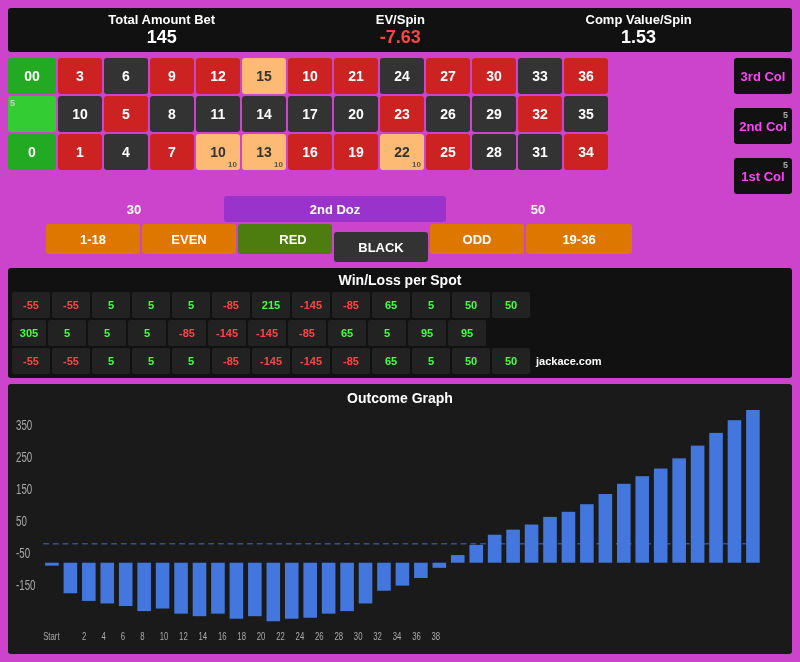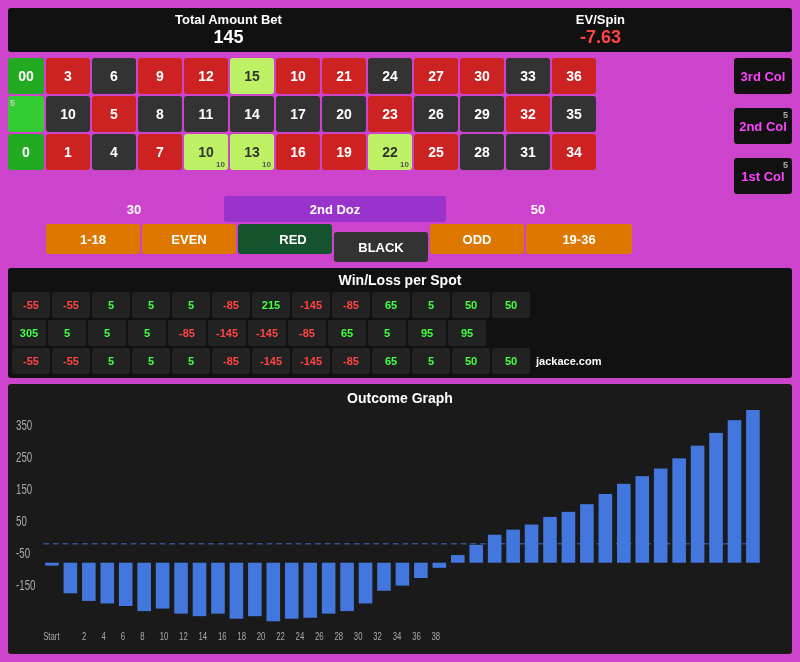--- a/index.html
+++ b/index.html
@@ -50,21 +50,21 @@
       gap: 2px;
     }
 
     .left-zeros {
       display: flex;
       flex-direction: column;
       gap: 2px;
     }
 
     .zero-cell {
-      width: 36px;
+      width: 48px;
       display: flex;
       align-items: center;
       justify-content: center;
       font-weight: bold;
       font-size: 14px;
       color: white;
       border-radius: 3px;
       position: relative;
     }
     .zero-cell.green { background: #22aa22; }
@@ -90,21 +90,21 @@
       justify-content: center;
       font-weight: bold;
       font-size: 14px;
       color: white;
       border-radius: 3px;
       position: relative;
       flex-shrink: 0;
     }
     .num-cell.red-bg { background: #cc2222; }
     .num-cell.black-bg { background: #333333; }
-    .num-cell.cream { background: #bef264; color: #333; }
+    .num-cell.cream { background: #fdba74; color: #333; }
     .num-cell .small-label {
       position: absolute;
       bottom: 1px;
       right: 3px;
       font-size: 8px;
       color: #555;
     }
 
     .col-labels {
       display: flex;
@@ -162,21 +162,21 @@
       height: 30px;
       display: flex;
       align-items: center;
       justify-content: center;
       font-weight: bold;
       font-size: 13px;
       border-radius: 3px;
       color: white;
     }
     .orange-bg { background: #dd7700; }
-    .red-outside { background: #14532d; padding-left: 16px; }
+    .red-outside { background: #4d7c0f; padding-left: 16px; }
     .black-outside { background: #333333; margin-top: 8px; }
 
     
     .winloss-section {
       background: #111;
       border-radius: 3px;
       padding: 4px;
     }
     .winloss-title {
       color: white;
@@ -248,20 +248,24 @@
 <div class="main-container">
 
   <div class="stats-bar">
     <div class="stat-group">
       <div class="stat-label">Total Amount Bet</div>
       <div class="stat-value white">145</div>
     </div>
     <div class="stat-group">
       <div class="stat-label">EV/Spin</div>
       <div class="stat-value red">-7.63</div>
+    </div>
+    <div class="stat-group">
+      <div class="stat-label">Comp Value/Spin</div>
+      <div class="stat-value white">1.53</div>
     </div>
   </div>
 
   <div class="table-section">
     <div class="roulette-grid">
 
       <div class="left-zeros">
         <div class="zero-cell green" style="height:36px;">00</div>
         <div class="zero-cell green" style="height:36px;background:#33cc33;">
           <span style="font-size:9px;color:#ccc;position:absolute;left:2px;top:2px;">5</span>

